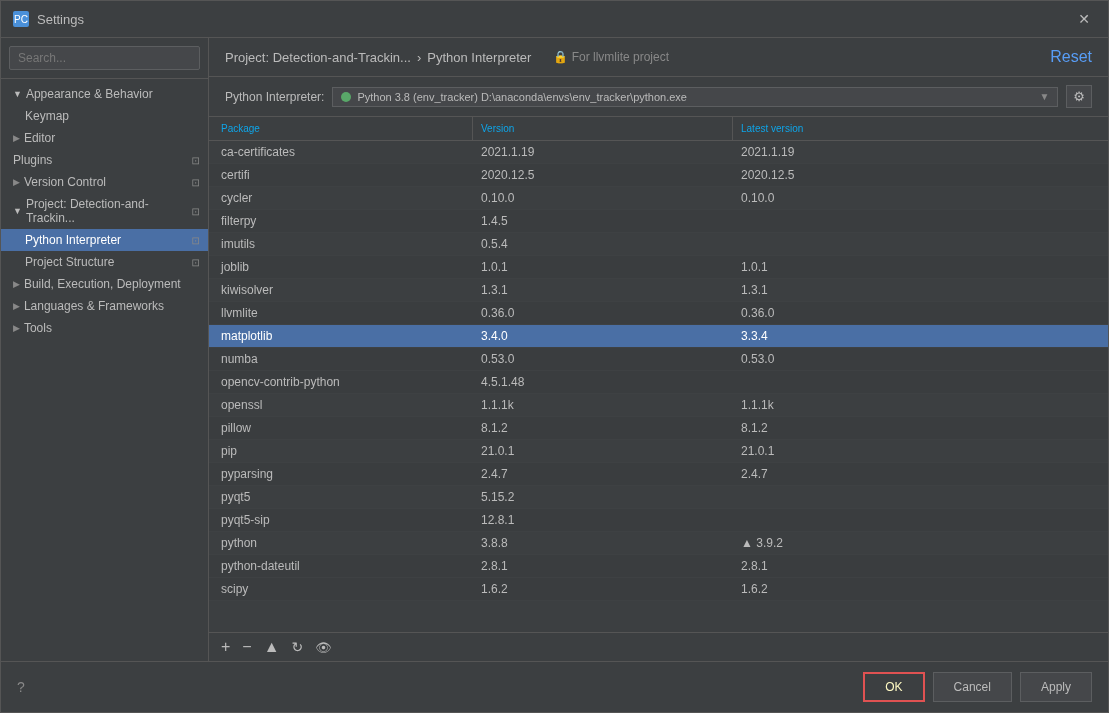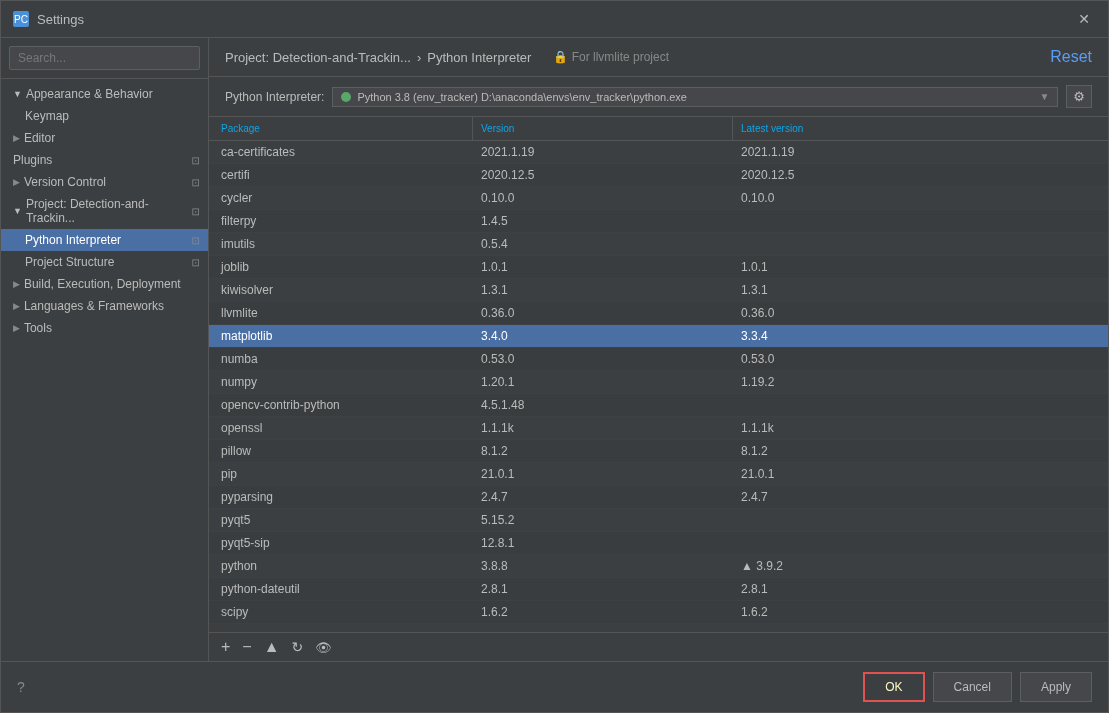--- a/index.html
+++ b/index.html
@@ -238,25 +238,20 @@
     </div>
             <div class="table-row selected">
       <div class="td">matplotlib</div>
       <div class="td">3.4.0</div>
       <div class="td">3.3.4</div>
     </div>
             <div class="table-row alt">
       <div class="td">numba</div>
       <div class="td">0.53.0</div>
       <div class="td">0.53.0</div>
-    </div>
-            <div class="table-row">
-      <div class="td">numpy</div>
-      <div class="td">1.20.1</div>
-      <div class="td">1.19.2</div>
     </div>
             <div class="table-row alt">
       <div class="td">opencv-contrib-python</div>
       <div class="td">4.5.1.48</div>
       <div class="td"></div>
     </div>
             <div class="table-row">
       <div class="td">openssl</div>
       <div class="td">1.1.1k</div>
       <div class="td">1.1.1k</div>

